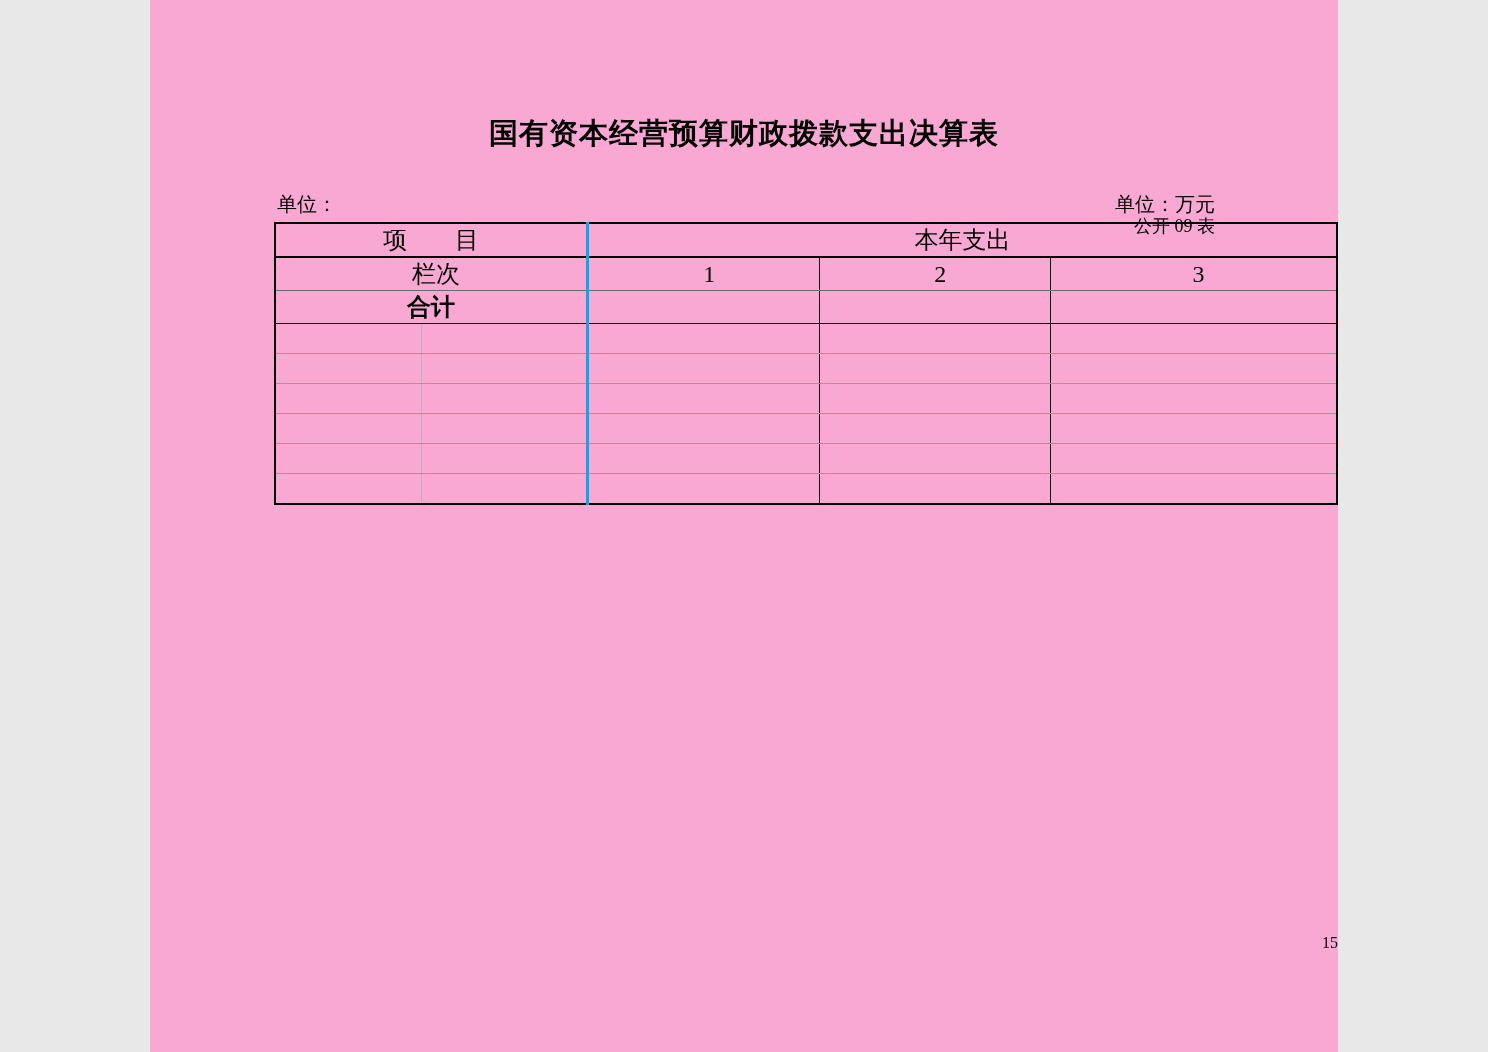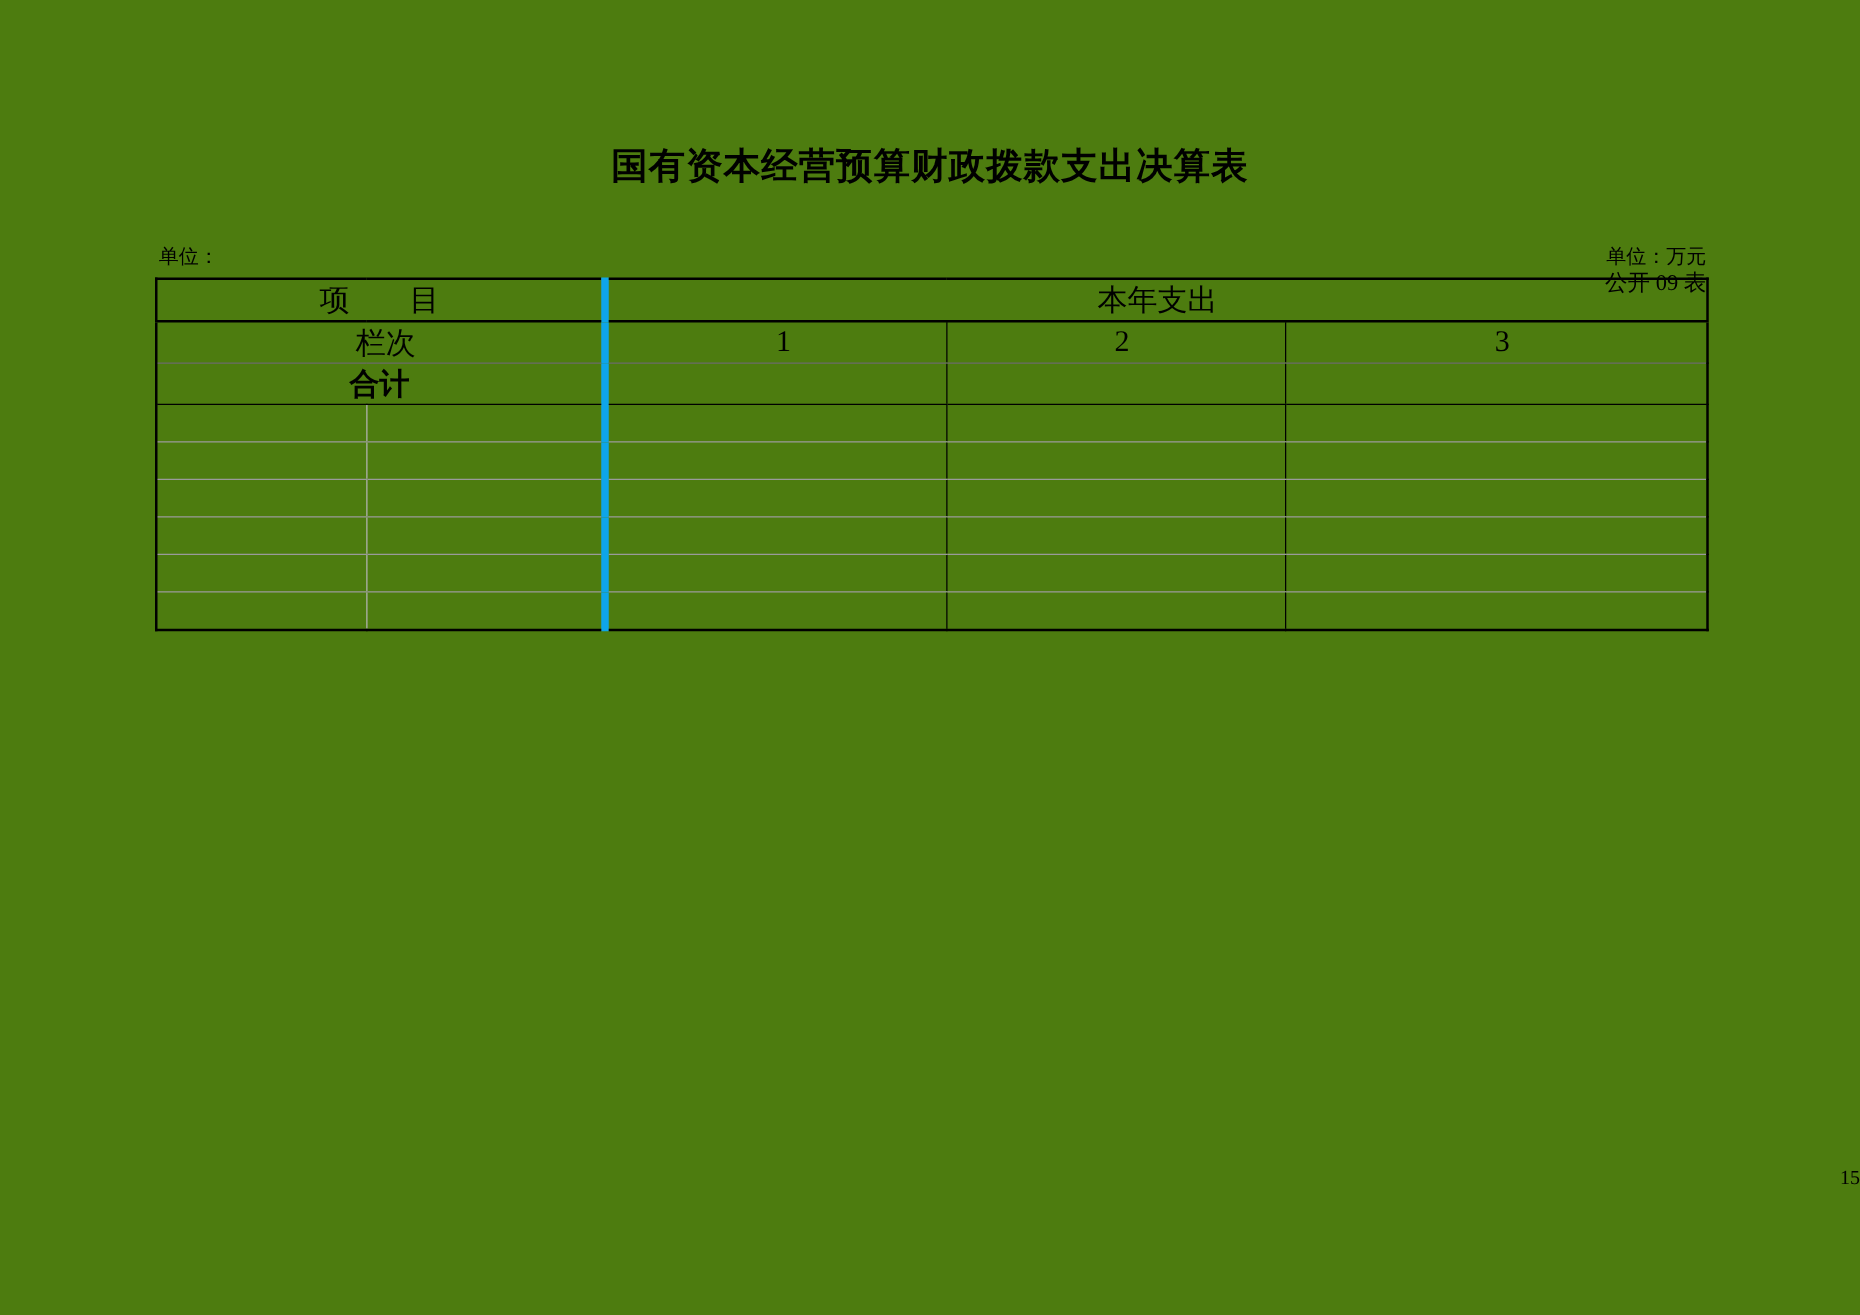--- a/index.html
+++ b/index.html
@@ -1,21 +1,21 @@
 <!DOCTYPE html>
 <html><head>
 <meta charset="utf-8">
 <style>
   html, body { margin: 0; padding: 0; background: #e8e8e8; }
   .page {
     position: relative;
-    width: 1488px;
+    width: 1188px;
     height: 1052px;
     margin: 0 auto;
-    background: #4d7c0f;
+    background: #f9a8d4;
     font-family: "Liberation Serif", "DejaVu Serif", serif;
     color: #000;
     overflow: hidden;
   }
   .doc-title {
     position: absolute;
     top: 114px;
     left: 0;
     width: 100%;
     text-align: center;
@@ -33,22 +33,23 @@
     text-align: right;
     margin-top: 48px;
   }
   .unit-line {
     position: absolute;
     top: 194px;
     left: 127px;
     right: 123px;
     display: flex;
     justify-content: space-between;
-    font-size: 16px;
+    font-size: 20px;
     line-height: 24px;
+    font-family: Liberation Mono, monospace;
   }
   .tbl {
     position: absolute;
     top: 222px;
     left: 124px;
     border-collapse: collapse;
     table-layout: fixed;
     border: 2px solid #000;
   }
   .tbl td {
@@ -65,21 +66,21 @@
   col.w4 { width: 338px; }
 
   tr.r1 td { height: 27px; border-bottom: 2px solid #000; }
   tr.r2 td { height: 87px; border-bottom: 1px solid #000; }
   tr.r3 td { height: 28px; border-bottom: 1px solid #6b6b6b; padding-left: 12px; }
   tr.r4 td { height: 26px; border-bottom: 1px solid #000; font-weight: bold; }
   tr.empty td { height: 29px; border-bottom: 1px solid #9a9a9a; }
   tbody[data-name="empty-rows"] tr:last-child td { border-bottom: none; }
 
   .v-gray { border-left: 1px solid #b3b3b3; }
-  .v-main { border-left: 6px solid #0ea5e9; }
+  .v-main { border-left: 3px solid #0ea5e9; }
   .v-sub  { border-left: 1px solid #000; }
 
   .two-line { white-space: pre-line; line-height: 29px; }
 
   .notes {
     position: absolute;
     top: 576px;
     left: 127px;
     font-size: 18px;
     line-height: 30px;

